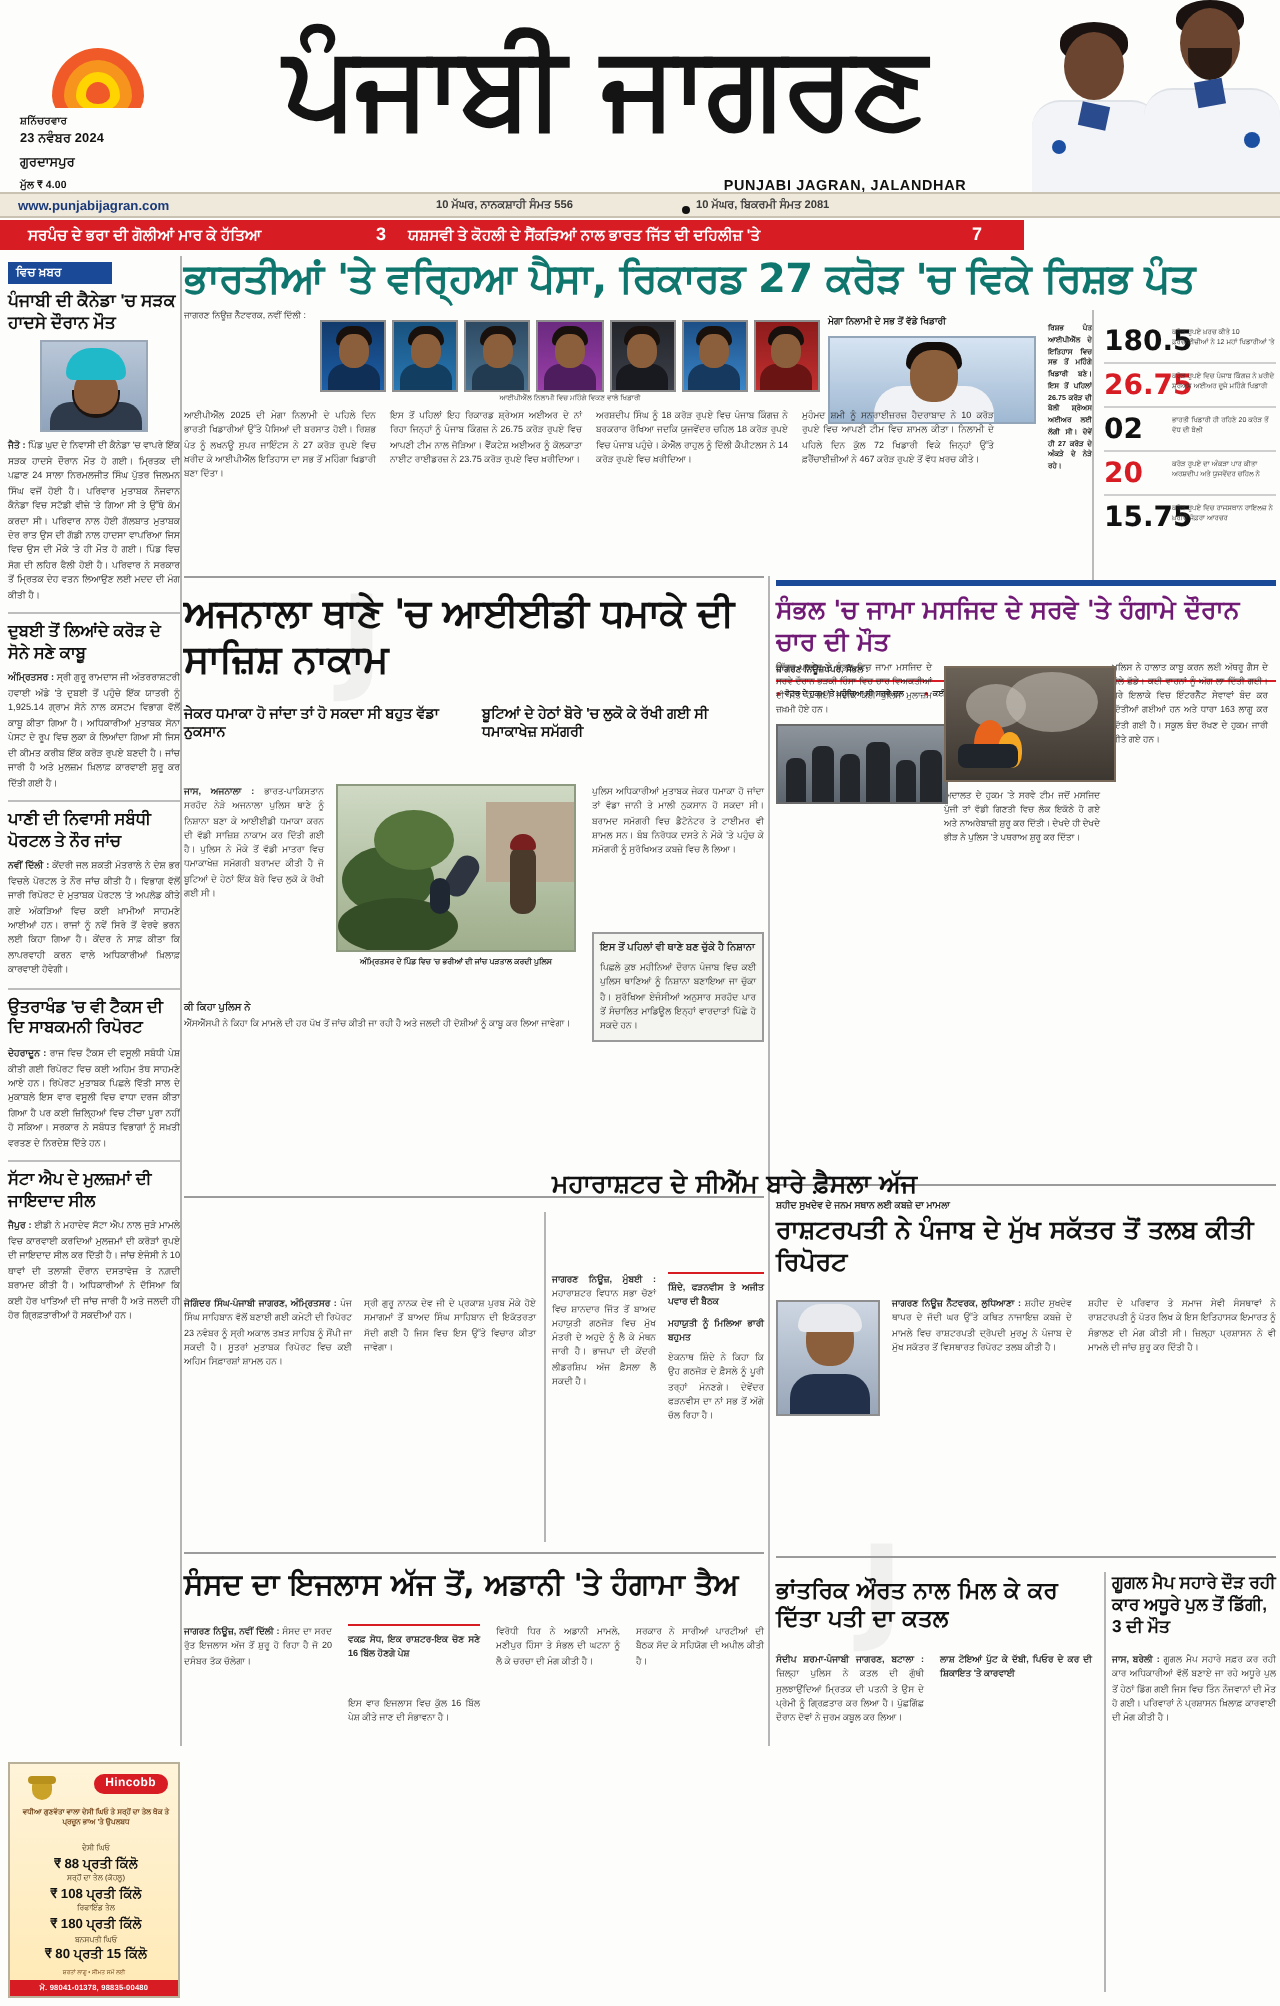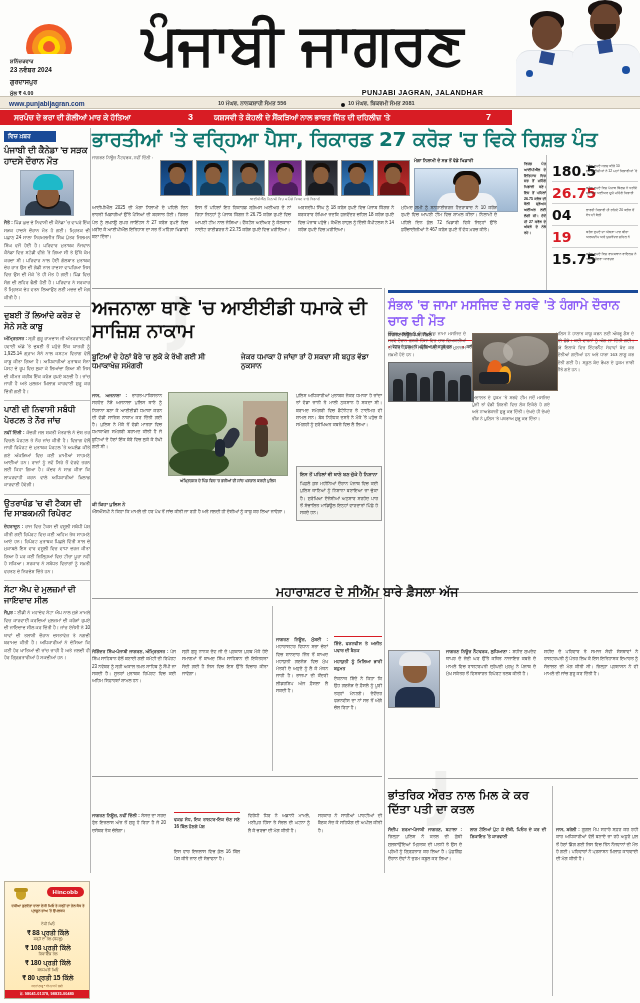--- a/index.html
+++ b/index.html
@@ -53,21 +53,21 @@
   .webbar .url{ position:absolute; left:9px; top:2.5px; font-size:6.6px; font-weight:bold; color:#1b3a7a; }
   .webbar .d1{ position:absolute; left:218px; top:3px; font-size:5.6px; font-weight:bold; color:#3a3a3a; }
   .webbar .d2{ position:absolute; left:348px; top:3px; font-size:5.6px; font-weight:bold; color:#3a3a3a; }
   .webbar .dot{ position:absolute; left:341px; top:5.5px; width:4px; height:4px; background:#111; border-radius:50%; }
 
   
   .teaser{ position:absolute; left:0; top:110px; width:512px; height:15px; background:#d81c24; }
   .teaser .t{ position:absolute; top:2.5px; font-size:7.6px; font-weight:bold; color:#fff; white-space:nowrap; }
   .teaser .t1{ left:14px; }
   .teaser .n1{ left:188px; font-size:9px; top:1.5px; }
-  .teaser .t2{ left:214px; }
+  .teaser .t2{ left:204px; }
   .teaser .n2{ left:486px; font-size:9px; top:1.5px; }
 
   
   .sidebar{ position:absolute; left:4px; top:131px; width:86px; }
   .sb-label{ background:#1a4a97; color:#fff; font-size:6px; font-weight:bold; padding:2px 4px; width:52px; }
   .sb-head{ font-size:8.6px; font-weight:bold; line-height:1.3; margin:3px 0 3px; color:#111; }
   .sb-head.sm{ font-size:8.2px; }
   .sb-body{ font-size:4.6px; line-height:1.62; text-align:justify; color:#2a2a2a; }
   .sb-body b{ font-weight:bold; }
   .sb-photo{ width:54px; height:46px; margin:3px auto 3px; position:relative; overflow:hidden;
@@ -152,21 +152,21 @@
           text-align:center; color:#222; }
 
   .lc{ position:absolute; font-size:4.5px; line-height:1.62; text-align:justify; color:#2b2b2b; }
   .lc b{ font-weight:bold; }
   .box-note{ border:1px solid #9a9a9a; padding:3px; background:#f4f4f0; }
   .box-note .bt{ font-size:5px; font-weight:bold; display:block; margin-bottom:2px; }
 
   
   .sambhal{ position:absolute; left:388px; top:290px; width:250px; }
   .sambhal .topline{ height:3px; background:#1a4a97; margin-bottom:4px; }
-  .sambhal h2{ font-size:12.5px; font-weight:bold; line-height:1.25; color:#8b5cf6;
+  .sambhal h2{ font-size:12.5px; font-weight:bold; line-height:1.25; color:#701a75;
                font-family:"DejaVu Sans", sans-serif; }
   .sambhal .by{ font-size:4.4px; font-weight:bold; margin-top:4px; color:#222; }
   .redrule{ height:1px; background:#d81c24; margin:3px 0; }
   .bullets{ display:flex; gap:10px; }
   .bullets span{ font-size:4px; font-weight:bold; color:#222; }
   .bullets span:before{ content:"\25CF"; color:#d81c24; font-size:4px; margin-right:2px; }
   .sam-cols{ position:absolute; left:388px; top:330px; width:250px; display:flex; gap:6px; }
   .samc{ font-size:4.4px; line-height:1.62; text-align:justify; color:#2b2b2b; }
   .fire{ width:86px; height:58px; position:relative; overflow:hidden; border:1px solid #7a6a5a;
          background:linear-gradient(#6b6257,#3d3731); margin:3px 0; }
@@ -422,41 +422,41 @@
   <div class="numbers">
     <div class="numrow">
       <div class="numval">180.5</div>
       <div class="numtxt">ਕਰੋੜ ਰੁਪਏ ਖ਼ਰਚ ਕੀਤੇ 10 ਫ਼ਰੈਂਚਾਈਜ਼ੀਆਂ ਨੇ 12 ਮਹਾਂ ਖਿਡਾਰੀਆਂ 'ਤੇ</div>
     </div>
     <div class="numrow">
       <div class="numval red">26.75</div>
       <div class="numtxt">ਕਰੋੜ ਰੁਪਏ ਵਿਚ ਪੰਜਾਬ ਕਿੰਗਜ਼ ਨੇ ਖ਼ਰੀਦੇ ਸ਼੍ਰੇਅਸ ਅਈਅਰ ਦੂਜੇ ਮਹਿੰਗੇ ਖਿਡਾਰੀ</div>
     </div>
     <div class="numrow">
-      <div class="numval">04</div>
+      <div class="numval">02</div>
       <div class="numtxt">ਭਾਰਤੀ ਖਿਡਾਰੀ ਹੀ ਰਹਿਣੇ 20 ਕਰੋੜ ਤੋਂ ਵੱਧ ਦੀ ਬੋਲੀ</div>
     </div>
     <div class="numrow">
-      <div class="numval red">19</div>
+      <div class="numval red">20</div>
       <div class="numtxt">ਕਰੋੜ ਰੁਪਏ ਦਾ ਅੰਕੜਾ ਪਾਰ ਕੀਤਾ ਅਰਸ਼ਦੀਪ ਅਤੇ ਯੁਜਵੇਂਦਰ ਚਹਿਲ ਨੇ</div>
     </div>
     <div class="numrow">
       <div class="numval">15.75</div>
       <div class="numtxt">ਕਰੋੜ ਰੁਪਏ ਵਿਚ ਰਾਜਸਥਾਨ ਰਾਇਲਜ਼ ਨੇ ਖ਼ਰੀਦੇ ਜੋਫ਼ਰਾ ਆਰਚਰ</div>
     </div>
   </div>
 
   <div class="greyline" style="left:92px; top:288px; width:290px;"></div>
 
   <div class="deck2">
     <h2>ਅਜਨਾਲਾ ਥਾਣੇ 'ਚ ਆਈਈਡੀ ਧਮਾਕੇ ਦੀ ਸਾਜ਼ਿਸ਼ ਨਾਕਾਮ</h2>
   </div>
   <div class="deck2-subs">
+    <div class="d2s">ਜੇਕਰ ਧਮਾਕਾ ਹੋ ਜਾਂਦਾ ਤਾਂ ਹੋ ਸਕਦਾ ਸੀ ਬਹੁਤ ਵੱਡਾ ਨੁਕਸਾਨ</div>
     <div class="d2s">ਬੂਟਿਆਂ ਦੇ ਹੇਠਾਂ ਬੋਰੇ 'ਚ ਲੁਕੋ ਕੇ ਰੱਖੀ ਗਈ ਸੀ ਧਮਾਕਾਖੇਜ਼ ਸਮੱਗਰੀ</div>
-    <div class="d2s">ਜੇਕਰ ਧਮਾਕਾ ਹੋ ਜਾਂਦਾ ਤਾਂ ਹੋ ਸਕਦਾ ਸੀ ਬਹੁਤ ਵੱਡਾ ਨੁਕਸਾਨ</div>
   </div>
 
   <div class="idphoto">
     <div class="wall"></div>
     <div class="bush" style="left:2px; top:30px; width:46px; height:34px; background:#3f5c2e;"></div>
     <div class="bush" style="left:18px; top:12px; width:40px; height:30px; background:#55753c;"></div>
     <div class="bush" style="left:0px; top:56px; width:60px; height:28px; background:#344d26;"></div>
     <div class="man" style="left:56px; top:34px; width:12px; height:22px; transform:rotate(32deg);"></div>
     <div class="man" style="left:86px; top:30px; width:13px; height:34px; background:#4a3a2c;"></div>
     <div class="turb" style="left:86px; top:24px;"></div>
@@ -539,38 +539,45 @@
     <b>ਜਾਗਰਣ ਨਿਊਜ਼, ਮੁੰਬਈ :</b>
     <span>ਮਹਾਰਾਸ਼ਟਰ ਵਿਧਾਨ ਸਭਾ ਚੋਣਾਂ ਵਿਚ ਸ਼ਾਨਦਾਰ ਜਿੱਤ ਤੋਂ ਬਾਅਦ ਮਹਾਯੁਤੀ ਗਠਜੋੜ ਵਿਚ ਮੁੱਖ ਮੰਤਰੀ ਦੇ ਅਹੁਦੇ ਨੂੰ ਲੈ ਕੇ ਮੰਥਨ ਜਾਰੀ ਹੈ। ਭਾਜਪਾ ਦੀ ਕੇਂਦਰੀ ਲੀਡਰਸ਼ਿਪ ਅੱਜ ਫ਼ੈਸਲਾ ਲੈ ਸਕਦੀ ਹੈ।</span>
   </div>
   <div class="redline" style="left:334px; top:636px; width:48px;"></div>
   <div class="lc" style="left:334px; top:640px; width:48px;">
     <span style="display:block; font-weight:bold;">ਸ਼ਿੰਦੇ, ਫੜਨਵੀਸ ਤੇ ਅਜੀਤ ਪਵਾਰ ਦੀ ਬੈਠਕ</span>
     <span style="display:block; font-weight:bold; margin-top:3px;">ਮਹਾਯੁਤੀ ਨੂੰ ਮਿਲਿਆ ਭਾਰੀ ਬਹੁਮਤ</span>
     <span style="display:block; margin-top:3px;">ਏਕਨਾਥ ਸ਼ਿੰਦੇ ਨੇ ਕਿਹਾ ਕਿ ਉਹ ਗਠਜੋੜ ਦੇ ਫ਼ੈਸਲੇ ਨੂੰ ਪੂਰੀ ਤਰ੍ਹਾਂ ਮੰਨਣਗੇ। ਦੇਵੇਂਦਰ ਫੜਨਵੀਸ ਦਾ ਨਾਂ ਸਭ ਤੋਂ ਅੱਗੇ ਚੱਲ ਰਿਹਾ ਹੈ।</span>
   </div>
 
+  <div class="president">
+    <div class="kick">ਸ਼ਹੀਦ ਸੁਖਦੇਵ ਦੇ ਜਨਮ ਸਥਾਨ ਲਈ ਕਬਜ਼ੇ ਦਾ ਮਾਮਲਾ</div>
+    <h3>ਰਾਸ਼ਟਰਪਤੀ ਨੇ ਪੰਜਾਬ ਦੇ ਮੁੱਖ ਸਕੱਤਰ ਤੋਂ ਤਲਬ ਕੀਤੀ ਰਿਪੋਰਟ</h3>
+  </div>
   <div style="position:absolute; left:388px; top:650px;">
     <div class="portrait">
         <div class="b"></div>
         <div class="h"></div>
         <div class="t"></div>
       </div>
   </div>
   <div class="lc" style="left:446px; top:648px; width:90px;">
     <b>ਜਾਗਰਣ ਨਿਊਜ਼ ਨੈੱਟਵਰਕ, ਲੁਧਿਆਣਾ :</b>
     <span>ਸ਼ਹੀਦ ਸੁਖਦੇਵ ਥਾਪਰ ਦੇ ਜੱਦੀ ਘਰ ਉੱਤੇ ਕਥਿਤ ਨਾਜਾਇਜ਼ ਕਬਜ਼ੇ ਦੇ ਮਾਮਲੇ ਵਿਚ ਰਾਸ਼ਟਰਪਤੀ ਦ੍ਰੋਪਦੀ ਮੁਰਮੂ ਨੇ ਪੰਜਾਬ ਦੇ ਮੁੱਖ ਸਕੱਤਰ ਤੋਂ ਵਿਸਥਾਰਤ ਰਿਪੋਰਟ ਤਲਬ ਕੀਤੀ ਹੈ।</span>
   </div>
   <div class="lc" style="left:544px; top:648px; width:94px;">
     <span>ਸ਼ਹੀਦ ਦੇ ਪਰਿਵਾਰ ਤੇ ਸਮਾਜ ਸੇਵੀ ਸੰਸਥਾਵਾਂ ਨੇ ਰਾਸ਼ਟਰਪਤੀ ਨੂੰ ਪੱਤਰ ਲਿਖ ਕੇ ਇਸ ਇਤਿਹਾਸਕ ਇਮਾਰਤ ਨੂੰ ਸੰਭਾਲਣ ਦੀ ਮੰਗ ਕੀਤੀ ਸੀ। ਜ਼ਿਲ੍ਹਾ ਪ੍ਰਸ਼ਾਸਨ ਨੇ ਵੀ ਮਾਮਲੇ ਦੀ ਜਾਂਚ ਸ਼ੁਰੂ ਕਰ ਦਿੱਤੀ ਹੈ।</span>
   </div>
 
   <div class="greyline" style="left:92px; top:776px; width:290px;"></div>
   <div class="greyline" style="left:388px; top:778px; width:250px;"></div>
 
+  <div class="parl">
+    <h3>ਸੰਸਦ ਦਾ ਇਜਲਾਸ ਅੱਜ ਤੋਂ, ਅਡਾਨੀ 'ਤੇ ਹੰਗਾਮਾ ਤੈਅ</h3>
+  </div>
   <div class="lc" style="left:92px;top:812px;width:74px;">
     <b>ਜਾਗਰਣ ਨਿਊਜ਼, ਨਵੀਂ ਦਿੱਲੀ :</b>
     <span>ਸੰਸਦ ਦਾ ਸਰਦ ਰੁੱਤ ਇਜਲਾਸ ਅੱਜ ਤੋਂ ਸ਼ੁਰੂ ਹੋ ਰਿਹਾ ਹੈ ਜੋ 20 ਦਸੰਬਰ ਤੱਕ ਚੱਲੇਗਾ।</span>
   </div>
   <div class="redline" style="left:174px; top:812px; width:66px;"></div>
   <div class="lc" style="left:174px;top:816px;width:66px;">
     <span style="font-weight:bold;">ਵਕਫ਼ ਸੋਧ, ਇਕ ਰਾਸ਼ਟਰ-ਇਕ ਚੋਣ ਸਣੇ 16 ਬਿੱਲ ਹੋਣਗੇ ਪੇਸ਼</span>
   </div>
   <div class="lc" style="left:174px;top:848px;width:66px;">
     <span>ਇਸ ਵਾਰ ਇਜਲਾਸ ਵਿਚ ਕੁੱਲ 16 ਬਿੱਲ ਪੇਸ਼ ਕੀਤੇ ਜਾਣ ਦੀ ਸੰਭਾਵਨਾ ਹੈ।</span>
@@ -586,20 +593,23 @@
     <h3>ਭਾਂਤਰਿਕ ਔਰਤ ਨਾਲ ਮਿਲ ਕੇ ਕਰ ਦਿੱਤਾ ਪਤੀ ਦਾ ਕਤਲ</h3>
   </div>
   <div class="lc" style="left:388px;top:826px;width:74px;">
     <b>ਸੰਦੀਪ ਸ਼ਰਮਾ-ਪੰਜਾਬੀ ਜਾਗਰਣ, ਬਟਾਲਾ :</b>
     <span>ਜ਼ਿਲ੍ਹਾ ਪੁਲਿਸ ਨੇ ਕਤਲ ਦੀ ਗੁੱਥੀ ਸੁਲਝਾਉਂਦਿਆਂ ਮ੍ਰਿਤਕ ਦੀ ਪਤਨੀ ਤੇ ਉਸ ਦੇ ਪ੍ਰੇਮੀ ਨੂੰ ਗ੍ਰਿਫ਼ਤਾਰ ਕਰ ਲਿਆ ਹੈ। ਪੁੱਛਗਿੱਛ ਦੌਰਾਨ ਦੋਵਾਂ ਨੇ ਜੁਰਮ ਕਬੂਲ ਕਰ ਲਿਆ।</span>
   </div>
   <div class="lc" style="left:470px;top:826px;width:76px;">
     <b>ਲਾਸ਼ ਟੋਇਆਂ ਪੁੱਟ ਕੇ ਦੱਬੀ, ਪਿਓਰ ਦੇ ਕਰ ਦੀ ਸ਼ਿਕਾਇਤ 'ਤੇ ਕਾਰਵਾਈ</b>
   </div>
 
+  <div class="maps">
+    <h3>ਗੂਗਲ ਮੈਪ ਸਹਾਰੇ ਦੌੜ ਰਹੀ ਕਾਰ ਅਧੂਰੇ ਪੁਲ ਤੋਂ ਡਿੱਗੀ, 3 ਦੀ ਮੌਤ</h3>
+  </div>
   <div class="lc" style="left:556px;top:826px;width:82px;">
     <b>ਜਾਸ, ਬਰੇਲੀ :</b>
     <span>ਗੂਗਲ ਮੈਪ ਸਹਾਰੇ ਸਫ਼ਰ ਕਰ ਰਹੀ ਕਾਰ ਅਧਿਕਾਰੀਆਂ ਵੱਲੋਂ ਬਣਾਏ ਜਾ ਰਹੇ ਅਧੂਰੇ ਪੁਲ ਤੋਂ ਹੇਠਾਂ ਡਿੱਗ ਗਈ ਜਿਸ ਵਿਚ ਤਿੰਨ ਨੌਜਵਾਨਾਂ ਦੀ ਮੌਤ ਹੋ ਗਈ। ਪਰਿਵਾਰਾਂ ਨੇ ਪ੍ਰਸ਼ਾਸਨ ਖ਼ਿਲਾਫ਼ ਕਾਰਵਾਈ ਦੀ ਮੰਗ ਕੀਤੀ ਹੈ।</span>
   </div>
 
   <div class="vline" style="left:552px; top:786px; height:210px;"></div>
 
 </div>
 
 </body></html>

